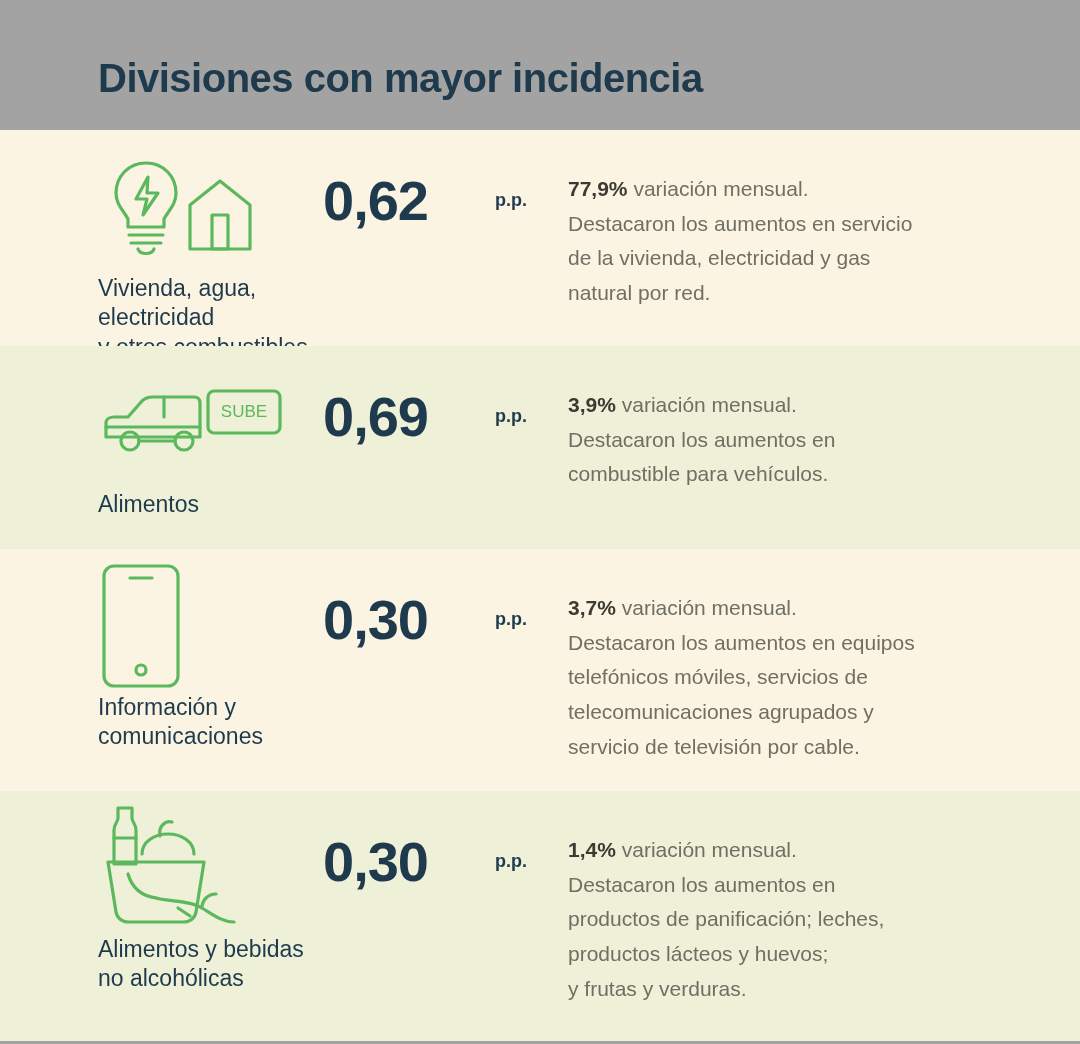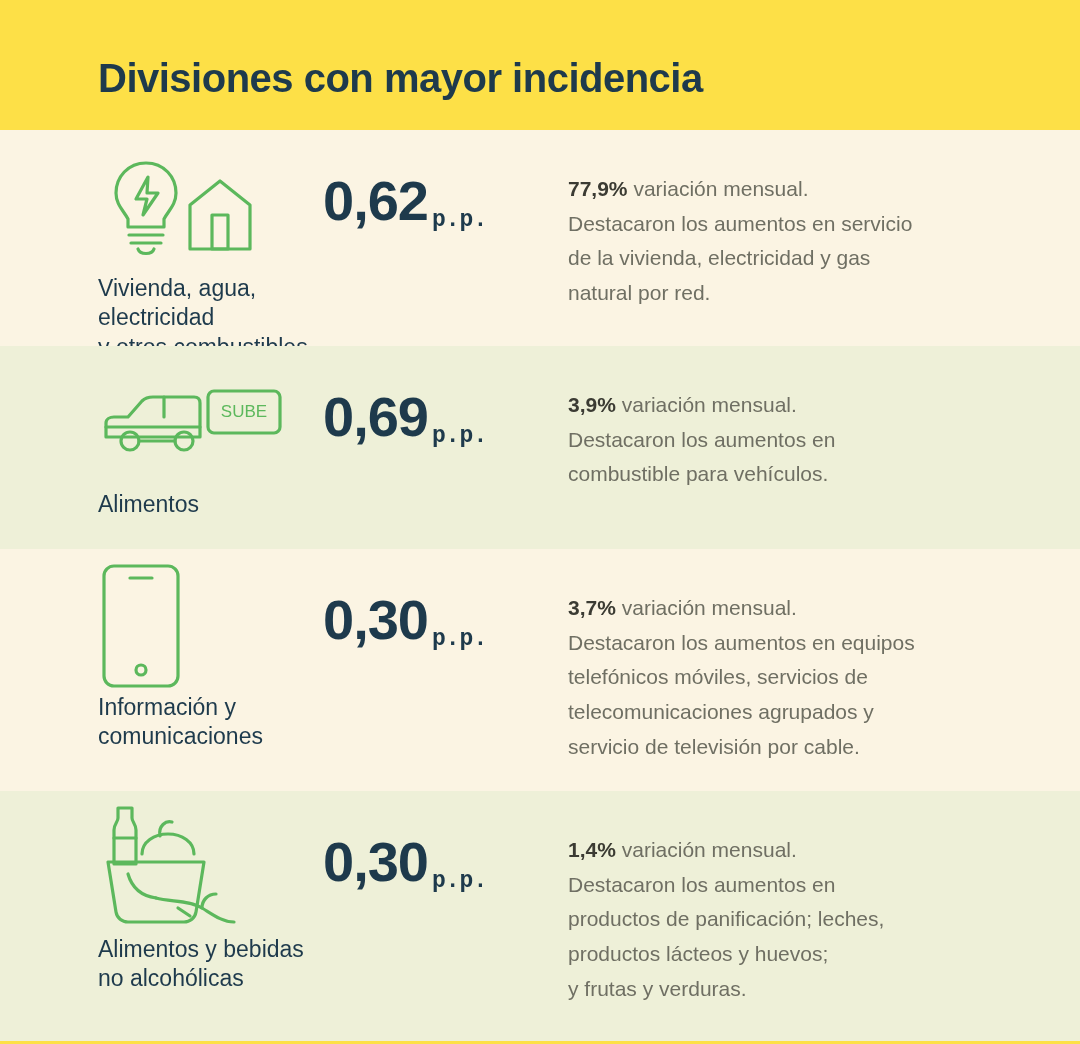--- a/index.html
+++ b/index.html
@@ -6,21 +6,21 @@
   html, body {
     width: 1080px;
     height: 1044px;
     background: #faf3e0;
     font-family: "Liberation Sans", sans-serif;
   }
   .page {
     position: relative;
     width: 1080px;
     height: 1044px;
-    background: #fde047;
+    background: #a3a3a3;
     overflow: hidden;
   }
   .title {
     position: absolute;
     top: 56px;
     left: 98px;
     font-size: 40px;
     font-weight: bold;
     color: #1e3a4c;
     letter-spacing: -0.5px;
@@ -57,35 +57,35 @@
     font-size: 23px;
     line-height: 1.28;
     margin-top: 6px;
     white-space: pre-line;
   }
   .col-value {
     width: 245px;
     flex: 0 0 245px;
     padding-top: 38px;
     display: flex;
-    align-items: flex-end;
+    align-items: center;
     justify-content: flex-start;
+    gap: 47px;
   }
   .value-num {
     font-size: 56px;
     font-weight: bold;
     color: #1e3a4c;
     letter-spacing: -1px;
   }
   .value-unit {
-    font-size: 23px;
-    font-weight: bold;
-    color: #1e3a4c;
-    margin-left: 4px;
-    font-family: Liberation Mono, monospace;
+    font-size: 18px;
+    font-weight: bold;
+    color: #1e3a4c;
+    margin-left: 20px;
   }
   .col-desc {
     flex: 1 1 auto;
     padding-top: 42px;
     padding-right: 60px;
   }
   .desc-line {
     font-size: 21px;
     line-height: 1.65;
     color: #6f6f63;

